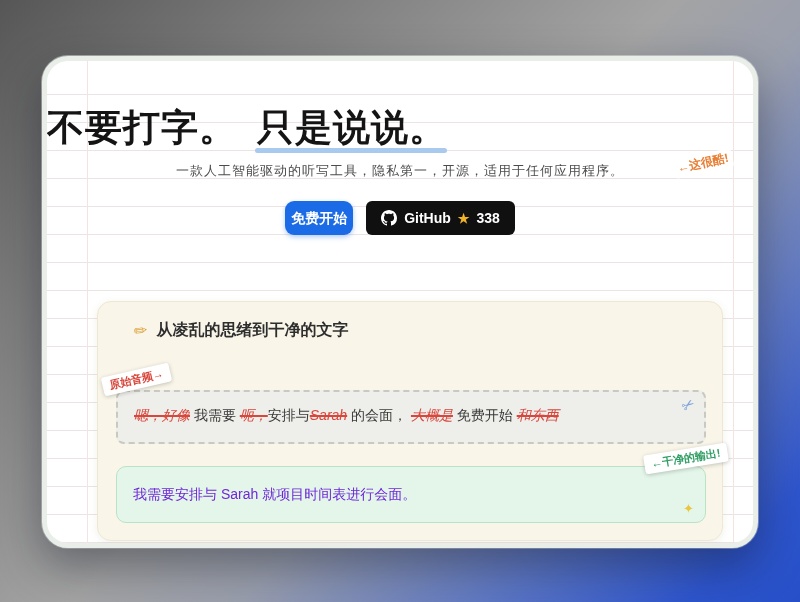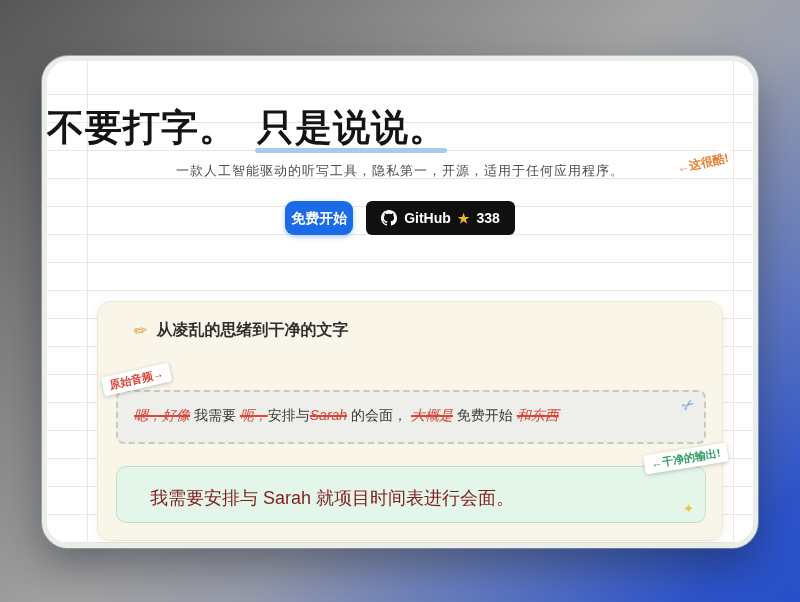--- a/index.html
+++ b/index.html
@@ -101,21 +101,21 @@
   }
   .raw-sticker { left: 4px; top: 68px; transform: rotate(-13deg); color: #d8463c; }
   .clean-sticker { right: -6px; top: 147px; transform: rotate(-9deg); color: #2f9e63; }
 
   .clean-box {
     position: absolute; left: 18px; top: 164px; width: 590px; height: 57px;
     background: #e4f5e9;
     border: 1px solid #b9e3c6;
     border-radius: 10px;
   }
-  .clean-text { padding: 19px 33px; font-size: 18px; color: #7f1d1d; }
+  .clean-text { padding: 19px 16px; font-size: 14px; color: #6d28d9; }
   .sparkle {
     position: absolute; right: 11px; bottom: 6px;
     color: #e9c63b; font-size: 13px;
   }
 </style>
 </head>
 <body>
 
 <div class="card">
   <div class="paper"></div>

